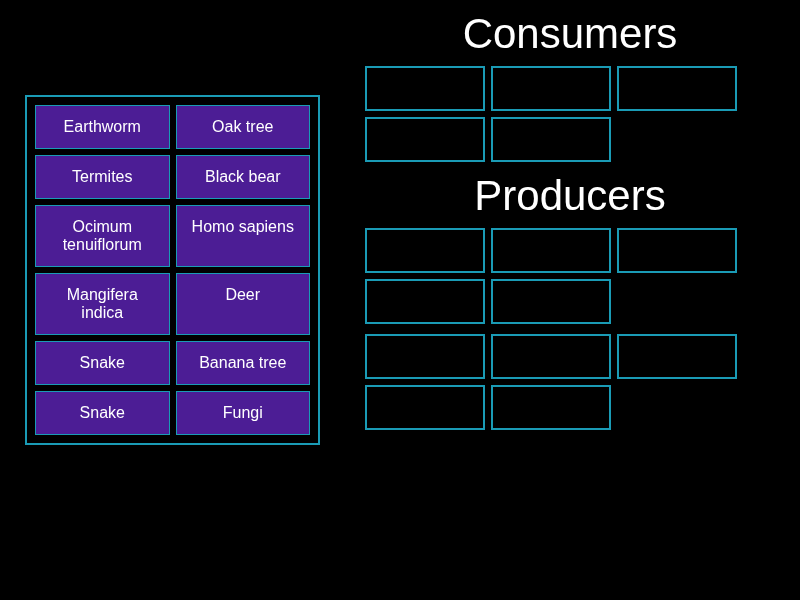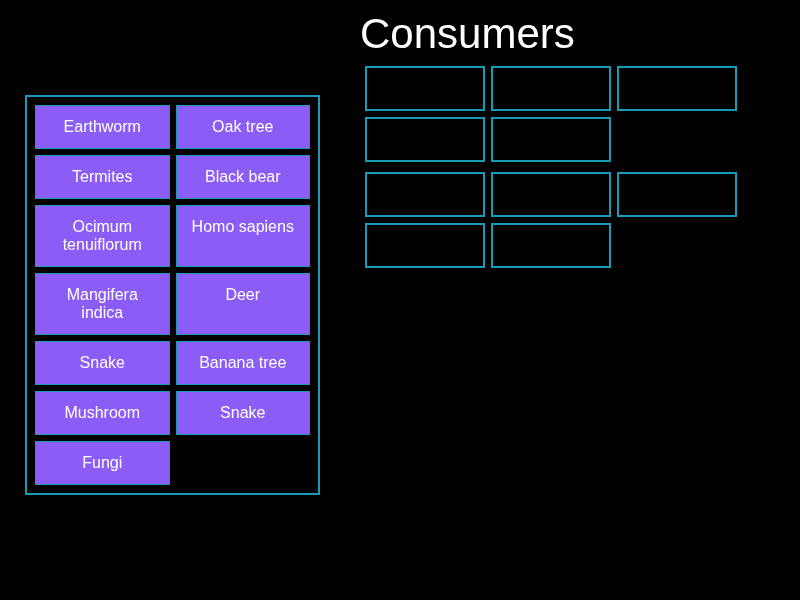--- a/index.html
+++ b/index.html
@@ -20,21 +20,21 @@
       top: 95px;
       width: 295px;
       border: 2px solid #1a9bb5;
       padding: 8px;
       display: grid;
       grid-template-columns: 1fr 1fr;
       gap: 6px;
     }
 
     .drag-item {
-      background: #8b5cf6;
+      background: #4c1d95;
       color: #fff;
       text-align: center;
       padding: 12px 8px;
       font-size: 16px;
       cursor: grab;
       border: 1px solid #1a9bb5;
     }
 
     .drag-item.small-text {
       font-size: 16px;
@@ -48,21 +48,21 @@
       width: 420px;
     }
 
     .category-section {
       margin-bottom: 10px;
     }
 
     .category-title {
       color: #fff;
       font-size: 42px;
-      text-align: left;
+      text-align: center;
       font-weight: 300;
       margin-bottom: 8px;
     }
 
     .drop-zone-grid {
       display: flex;
       flex-wrap: wrap;
       gap: 6px;
       padding: 0 5px;
     }
@@ -82,38 +82,47 @@
 <div class="drag-item">Earthworm</div>
     <div class="drag-item">Oak tree</div>
     <div class="drag-item">Termites</div>
     <div class="drag-item">Black bear</div>
     <div class="drag-item small-text">Ocimum tenuiflorum</div>
     <div class="drag-item">Homo sapiens</div>
     <div class="drag-item small-text">Mangifera indica</div>
     <div class="drag-item">Deer</div>
     <div class="drag-item">Snake</div>
     <div class="drag-item">Banana tree</div>
-    <div class="drag-item">Mushroom</div>
     <div class="drag-item">Snake</div>
     <div class="drag-item">Fungi</div>
   </div>
 
 <div class="right-panel">
 
   <div class="category-section">
     <div class="category-title">Consumers</div>
     <div class="drop-zone-grid">
       <div class="drop-zone"></div>
       <div class="drop-zone"></div>
       <div class="drop-zone"></div>
       <div class="drop-zone"></div>
       <div class="drop-zone"></div>
     </div>
   </div>
 
+  <div class="category-section">
+    <div class="category-title">Producers</div>
+    <div class="drop-zone-grid">
+      <div class="drop-zone"></div>
+      <div class="drop-zone"></div>
+      <div class="drop-zone"></div>
+      <div class="drop-zone"></div>
+      <div class="drop-zone"></div>
+    </div>
+  </div>
 
   <div class="category-section">
     <div class="drop-zone-grid">
       <div class="drop-zone"></div>
       <div class="drop-zone"></div>
       <div class="drop-zone"></div>
       <div class="drop-zone"></div>
       <div class="drop-zone"></div>
     </div>
   </div>

